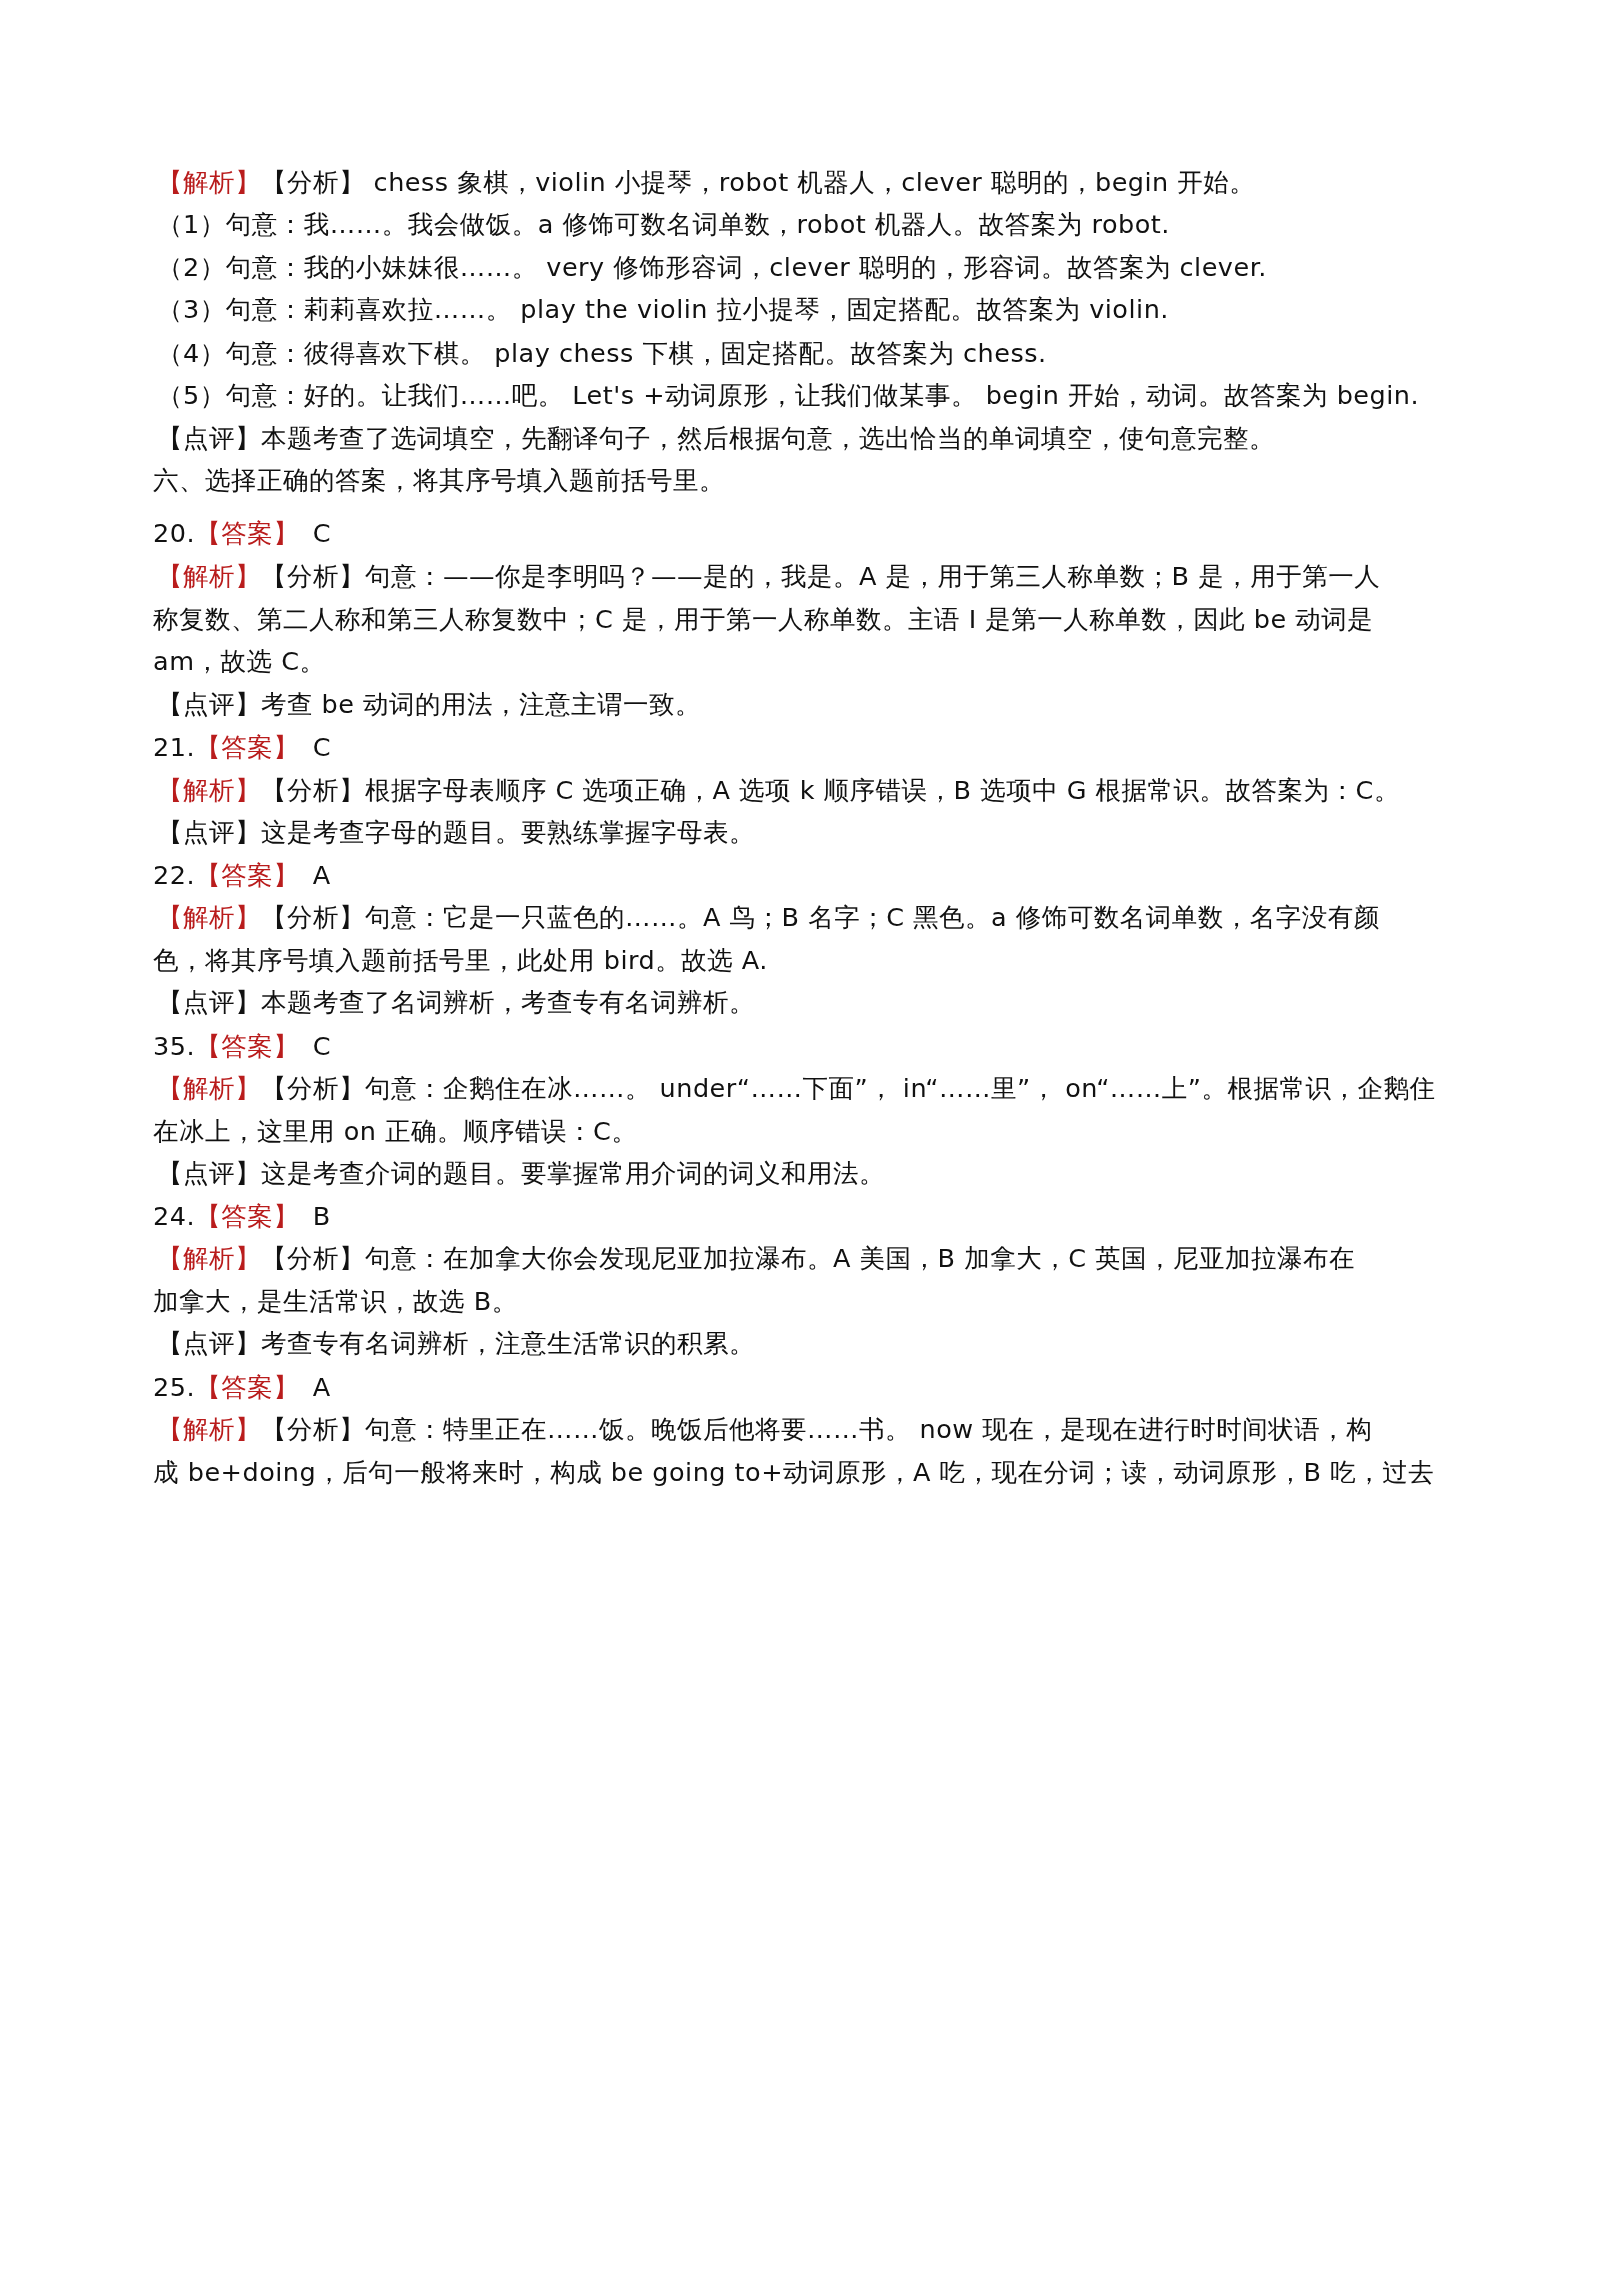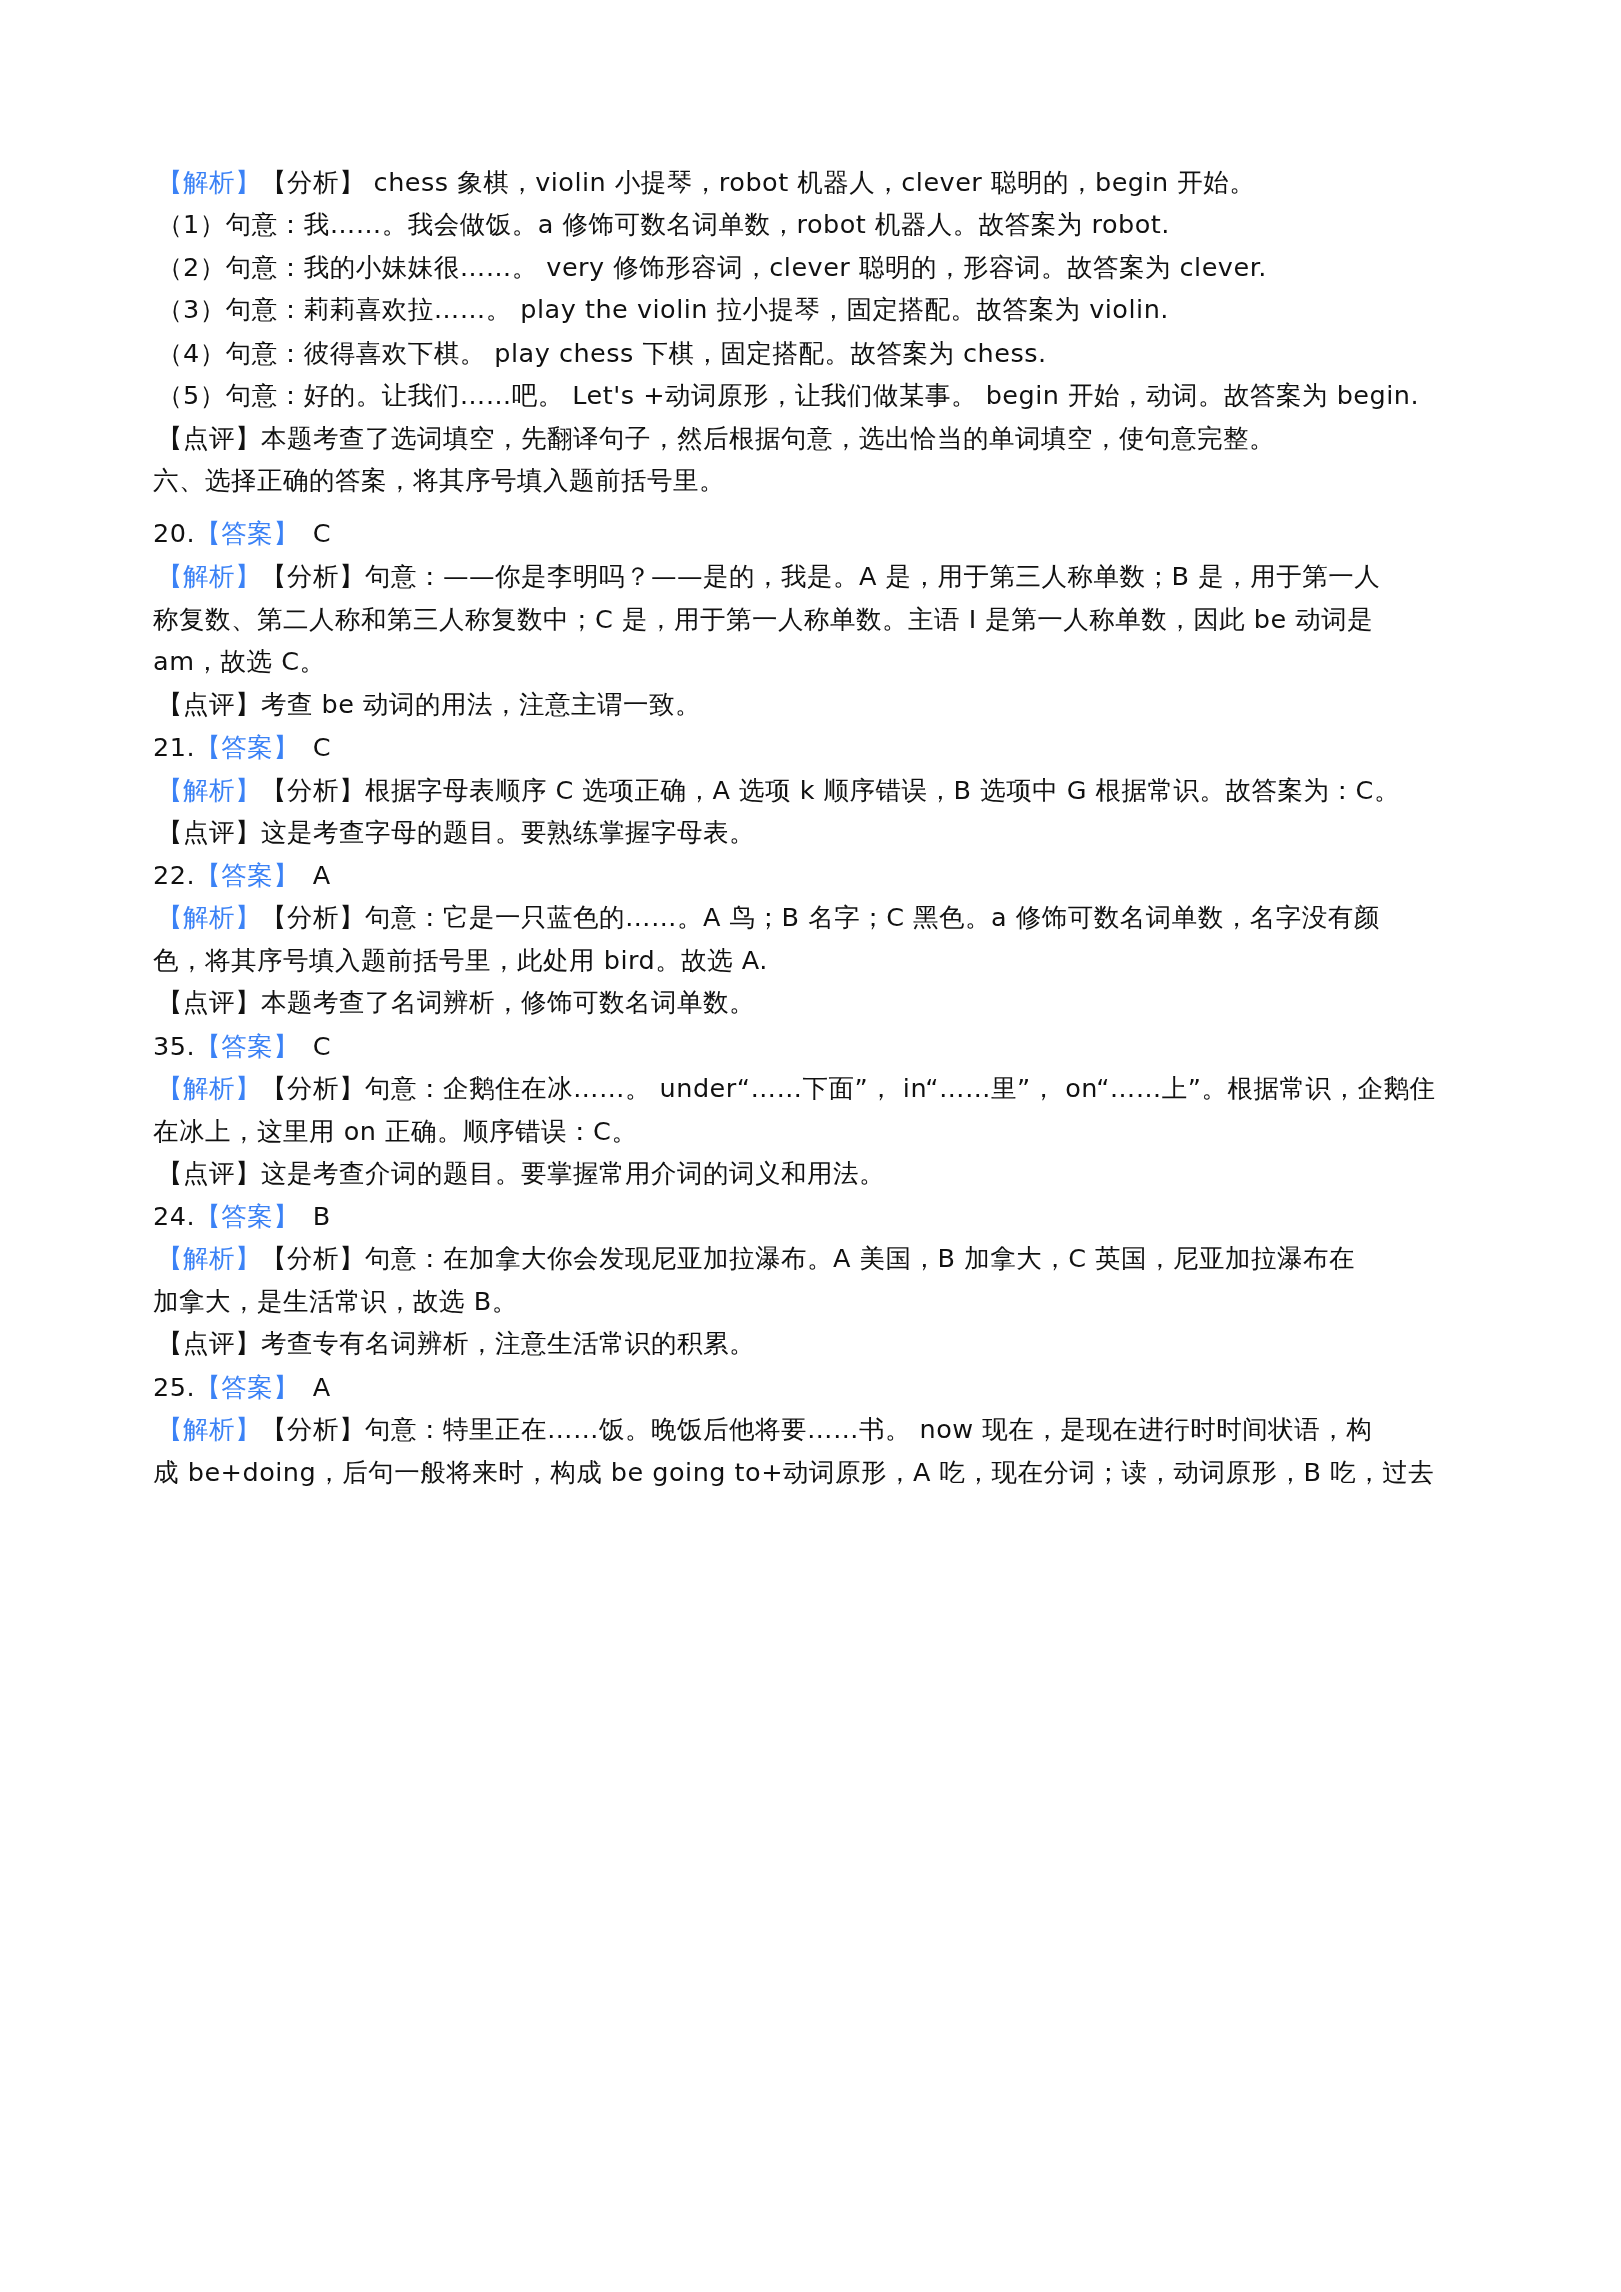--- a/index.html
+++ b/index.html
@@ -1,20 +1,20 @@
 <!DOCTYPE html>
 <html><head>
 <meta charset="utf-8">
 <style>
   html, body { margin: 0; padding: 0; background: #ffffff; }
   body { width: 1621px; height: 2293px; position: relative; overflow: hidden;
          font-family: "DejaVu Sans", "Liberation Sans", sans-serif; color: #111111; }
   .page { position: absolute; left: 157px; top: 165px; width: 1323px; }
   .line { position: absolute; left: 0; white-space: nowrap; font-size: 25.5px; line-height: 35px; letter-spacing: 0.5px; }
-  .tag-blue { color: #3b82f6; }
+  .tag-blue { color: #b91c1c; }
   .tag-black { color: #111111; }
   .ans-val { margin-left: 13.7px; }
 </style>
 </head>
 <body>
 
 <div class="page">
 
   <div class="line" style="top:0px">
     <span class="tag-blue">【解析】</span><span class="tag-black">【分析】</span><span> chess 象棋，violin 小提琴，robot 机器人，clever 聪明的，begin 开始。</span>
@@ -52,21 +52,21 @@
   </div>
 
   <div class="line" style="top:693px; left:-3.9px">
     <span>22.</span><span class="tag-blue">【答案】</span><span class="ans-val">A</span>
   </div>
   <div class="line" style="top:735px">
     <span class="tag-blue">【解析】</span><span>【分析】</span><span>句意：它是一只蓝色的……。A 鸟；B 名字；C 黑色。a 修饰可数名词单数，名字没有颜</span>
   </div>
   <div class="line" style="top:778px; left:-3.9px">色，将其序号填入题前括号里，此处用 bird。故选 A.</div>
   <div class="line" style="top:820px">
-    <span>【点评】</span><span>本题考查了名词辨析，修饰可数名词单数。</span>
+    <span>【点评】</span><span>本题考查了名词辨析，考查专有名词辨析。</span>
   </div>
 
   <div class="line" style="top:864px; left:-3.9px">
     <span>35.</span><span class="tag-blue">【答案】</span><span class="ans-val">C</span>
   </div>
   <div class="line" style="top:906px">
     <span class="tag-blue">【解析】</span><span>【分析】</span><span>句意：企鹅住在冰……。 under“……下面”， in“……里”， on“……上”。根据常识，企鹅住</span>
   </div>
   <div class="line" style="top:949px; left:-3.9px">在冰上，这里用 on 正确。顺序错误：C。</div>
   <div class="line" style="top:991px">

